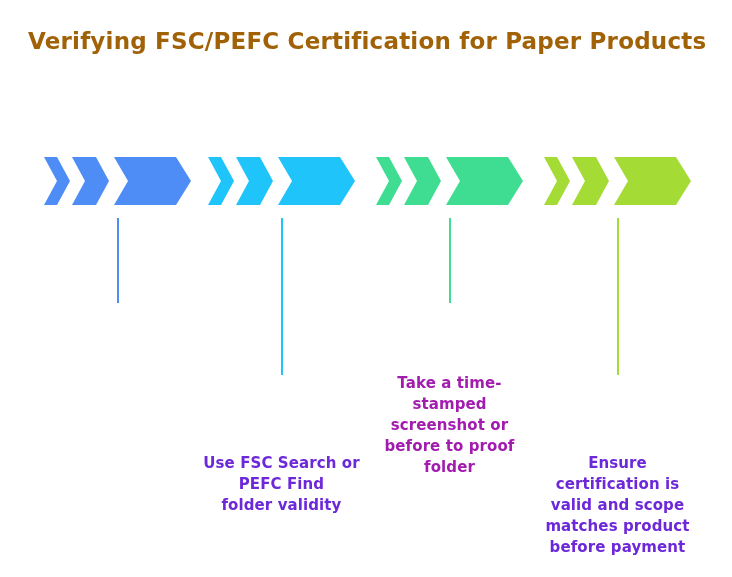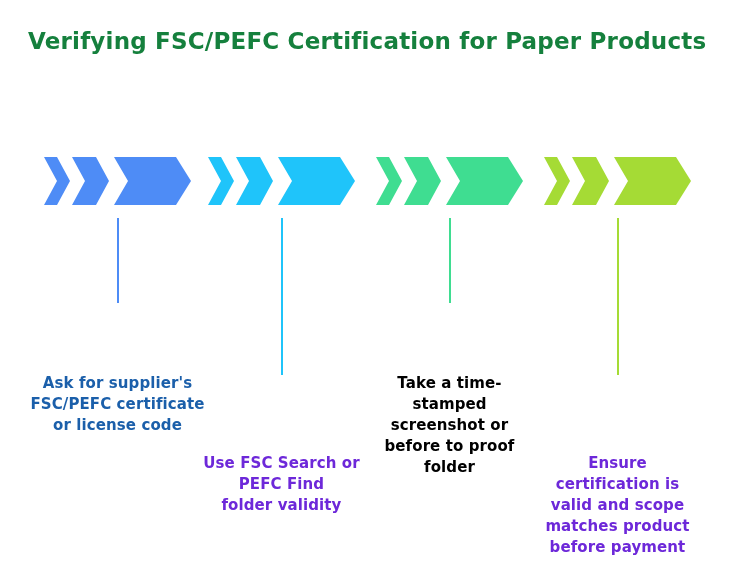--- a/index.html
+++ b/index.html
@@ -66,34 +66,29 @@
   }
   .step.short .caption { top: 216px; }
   .step.long  .caption { top: 296px; }
   .caption .line { white-space: nowrap; }
 </style>
 </head>
 <body>
 
 <div class="canvas">
 
-  <h1 class="title" style="color: #15803d;">Verifying FSC/PEFC Certification for Paper Products</h1>
+  <h1 class="title" style="color: #a16207;">Verifying FSC/PEFC Certification for Paper Products</h1>
 
   <div class="step s1 short">
     <svg class="chevrons" viewBox="0 0 147 48">
       <polygon points="0,0 13,0 26,24 13,48 0,48 13,24" fill="#4E8CF6"></polygon>
       <polygon points="28,0 52,0 65,24 52,48 28,48 41,24" fill="#4E8CF6"></polygon>
       <polygon points="70,0 132,0 147,24 132,48 70,48 84,24" fill="#4E8CF6"></polygon>
     </svg>
     <div class="connector" style="background-color: rgb(78, 140, 246);"></div>
-    <div class="caption" style="color: rgb(27, 95, 170);">
-      <div class="line">Ask for supplier's</div>
-      <div class="line">FSC/PEFC certificate</div>
-      <div class="line">or license code</div>
-    </div>
   </div>
 
   <div class="step s2 long">
     <svg class="chevrons" viewBox="0 0 147 48">
       <polygon points="0,0 13,0 26,24 13,48 0,48 13,24" fill="#1FC4FA"></polygon>
       <polygon points="28,0 52,0 65,24 52,48 28,48 41,24" fill="#1FC4FA"></polygon>
       <polygon points="70,0 132,0 147,24 132,48 70,48 84,24" fill="#1FC4FA"></polygon>
     </svg>
     <div class="connector" style="background-color: rgb(31, 196, 250);"></div>
     <div class="caption" style="color: #6d28d9;">
@@ -103,21 +98,21 @@
     </div>
   </div>
 
   <div class="step s3 short">
     <svg class="chevrons" viewBox="0 0 147 48">
       <polygon points="0,0 13,0 26,24 13,48 0,48 13,24" fill="#3FDD91"></polygon>
       <polygon points="28,0 52,0 65,24 52,48 28,48 41,24" fill="#3FDD91"></polygon>
       <polygon points="70,0 132,0 147,24 132,48 70,48 84,24" fill="#3FDD91"></polygon>
     </svg>
     <div class="connector" style="background-color: rgb(63, 221, 145);"></div>
-    <div class="caption" style="color: #000000;">
+    <div class="caption" style="color: #a21caf;">
       <div class="line">Take a time-</div>
       <div class="line">stamped</div>
       <div class="line">screenshot or</div>
       <div class="line">before to proof</div>
       <div class="line">folder</div>
     </div>
   </div>
 
   <div class="step s4 long">
     <svg class="chevrons" viewBox="0 0 147 48">

